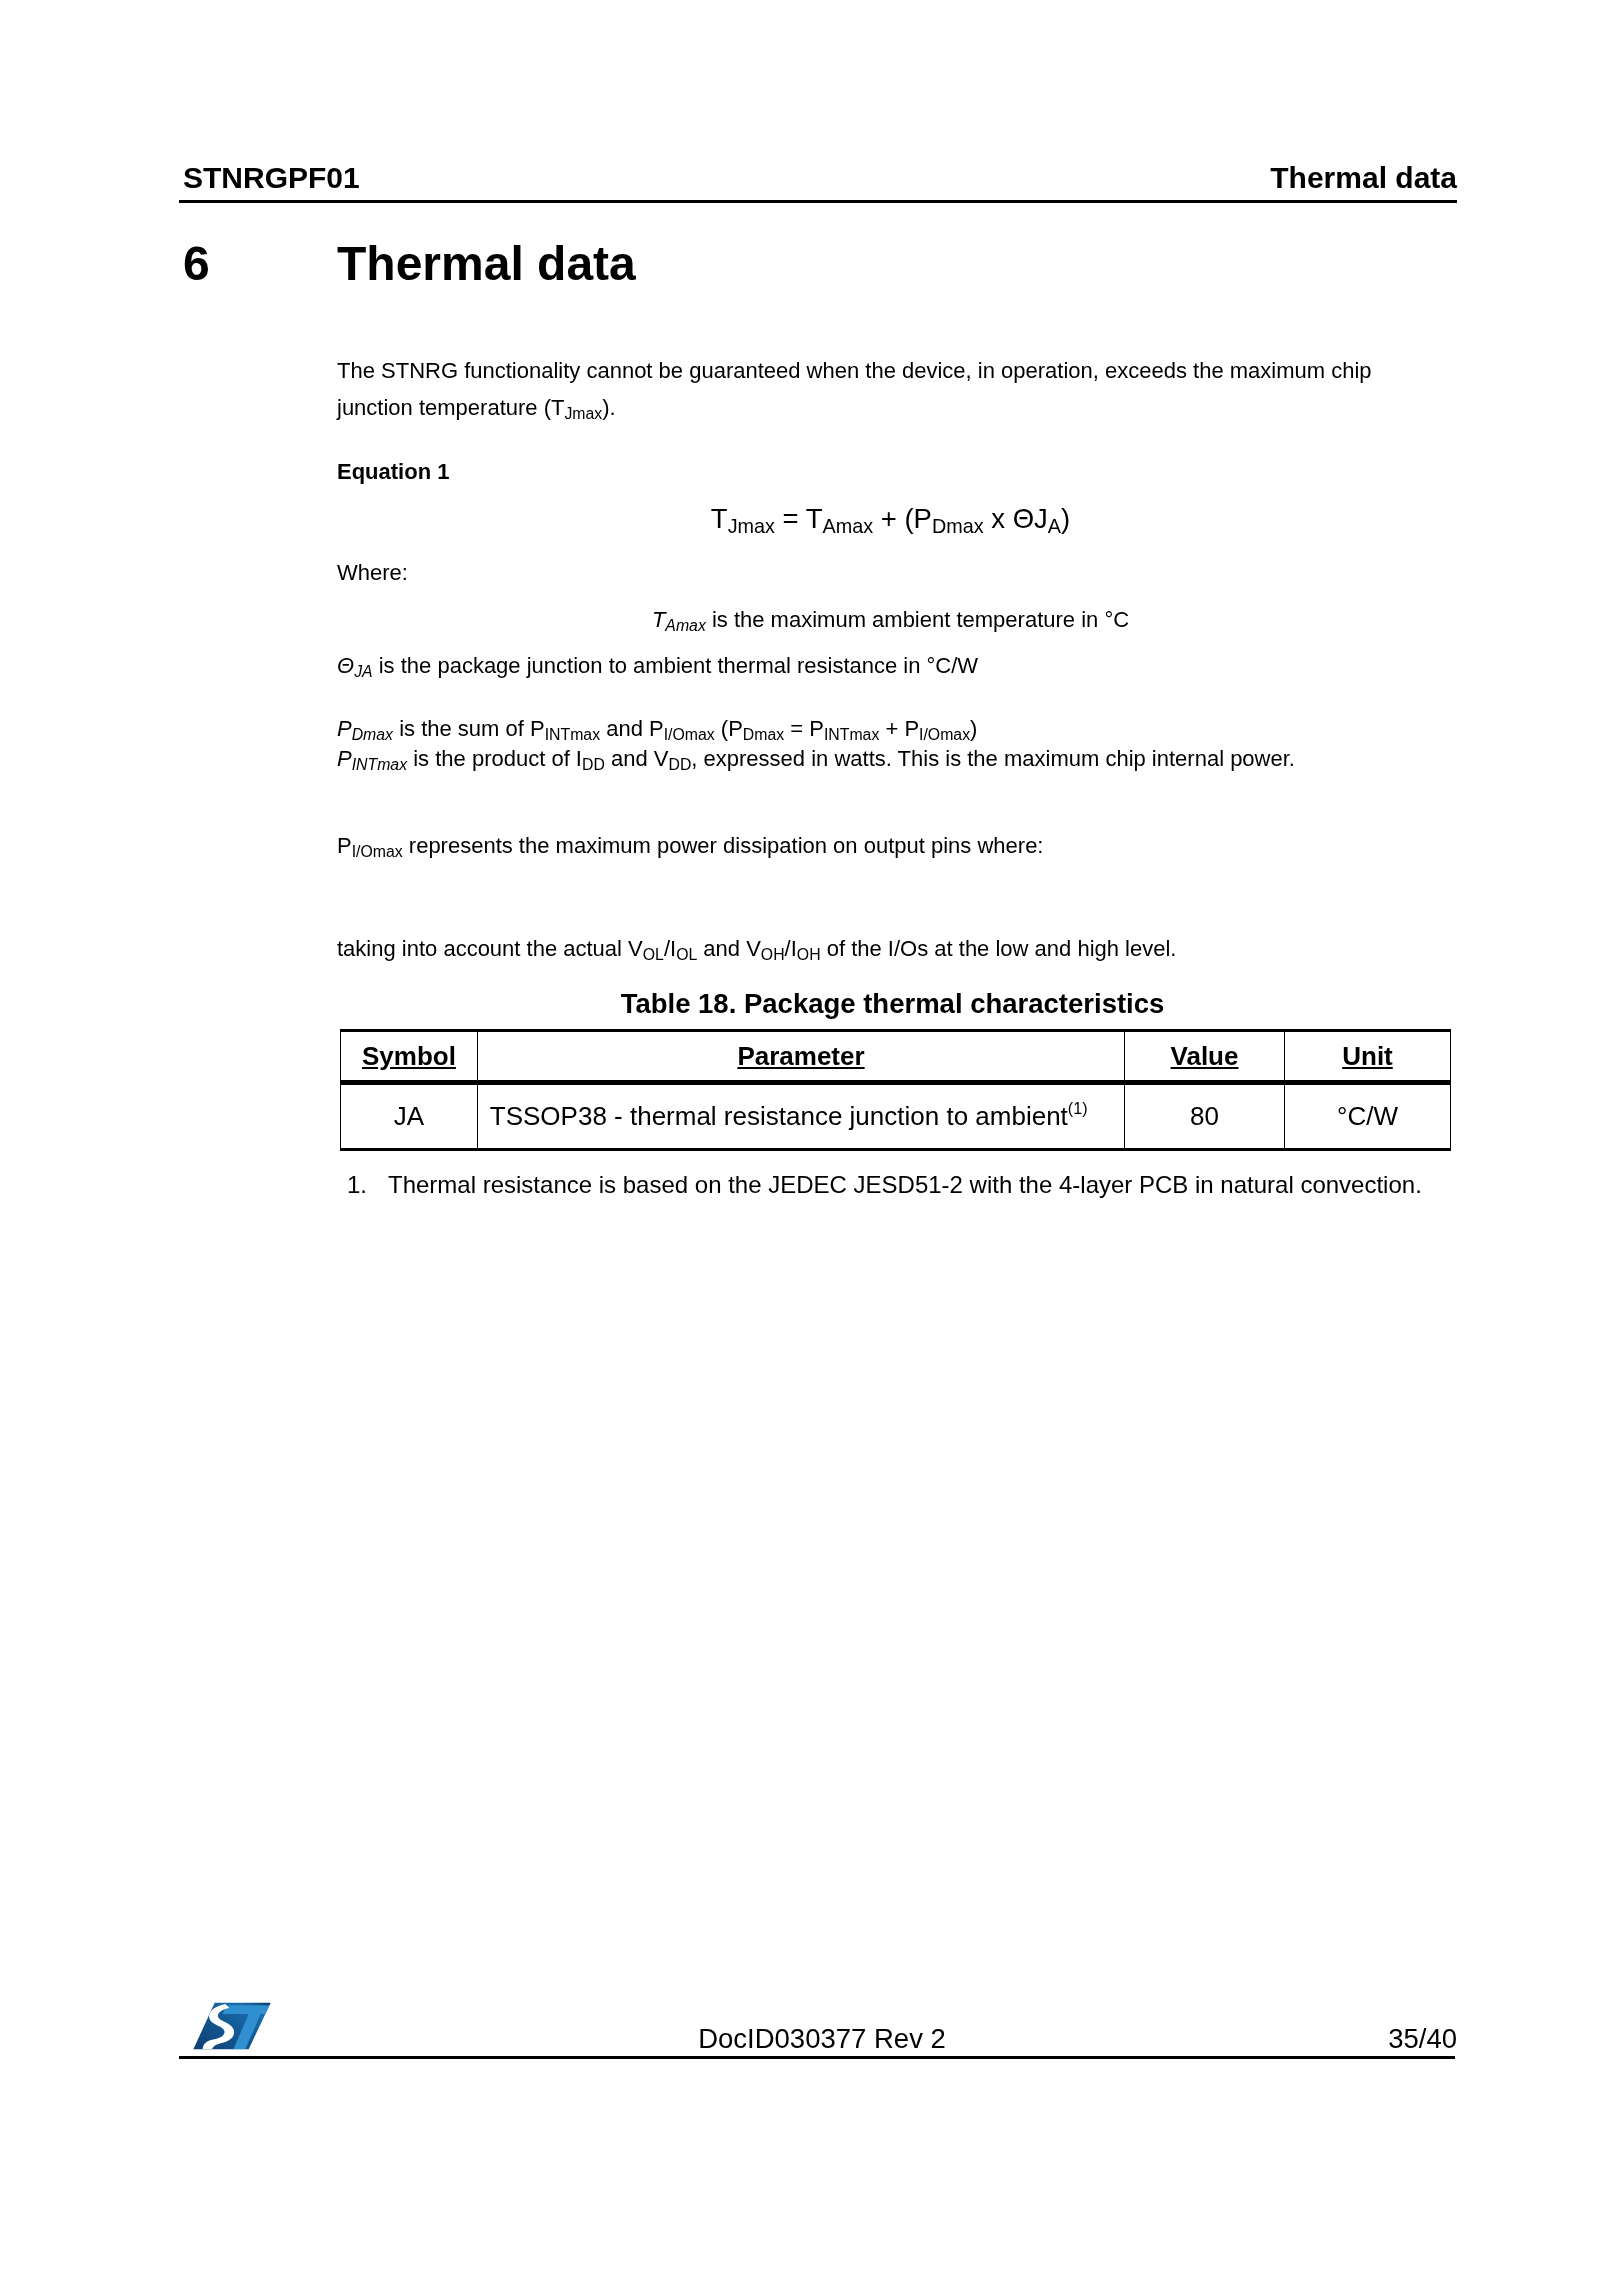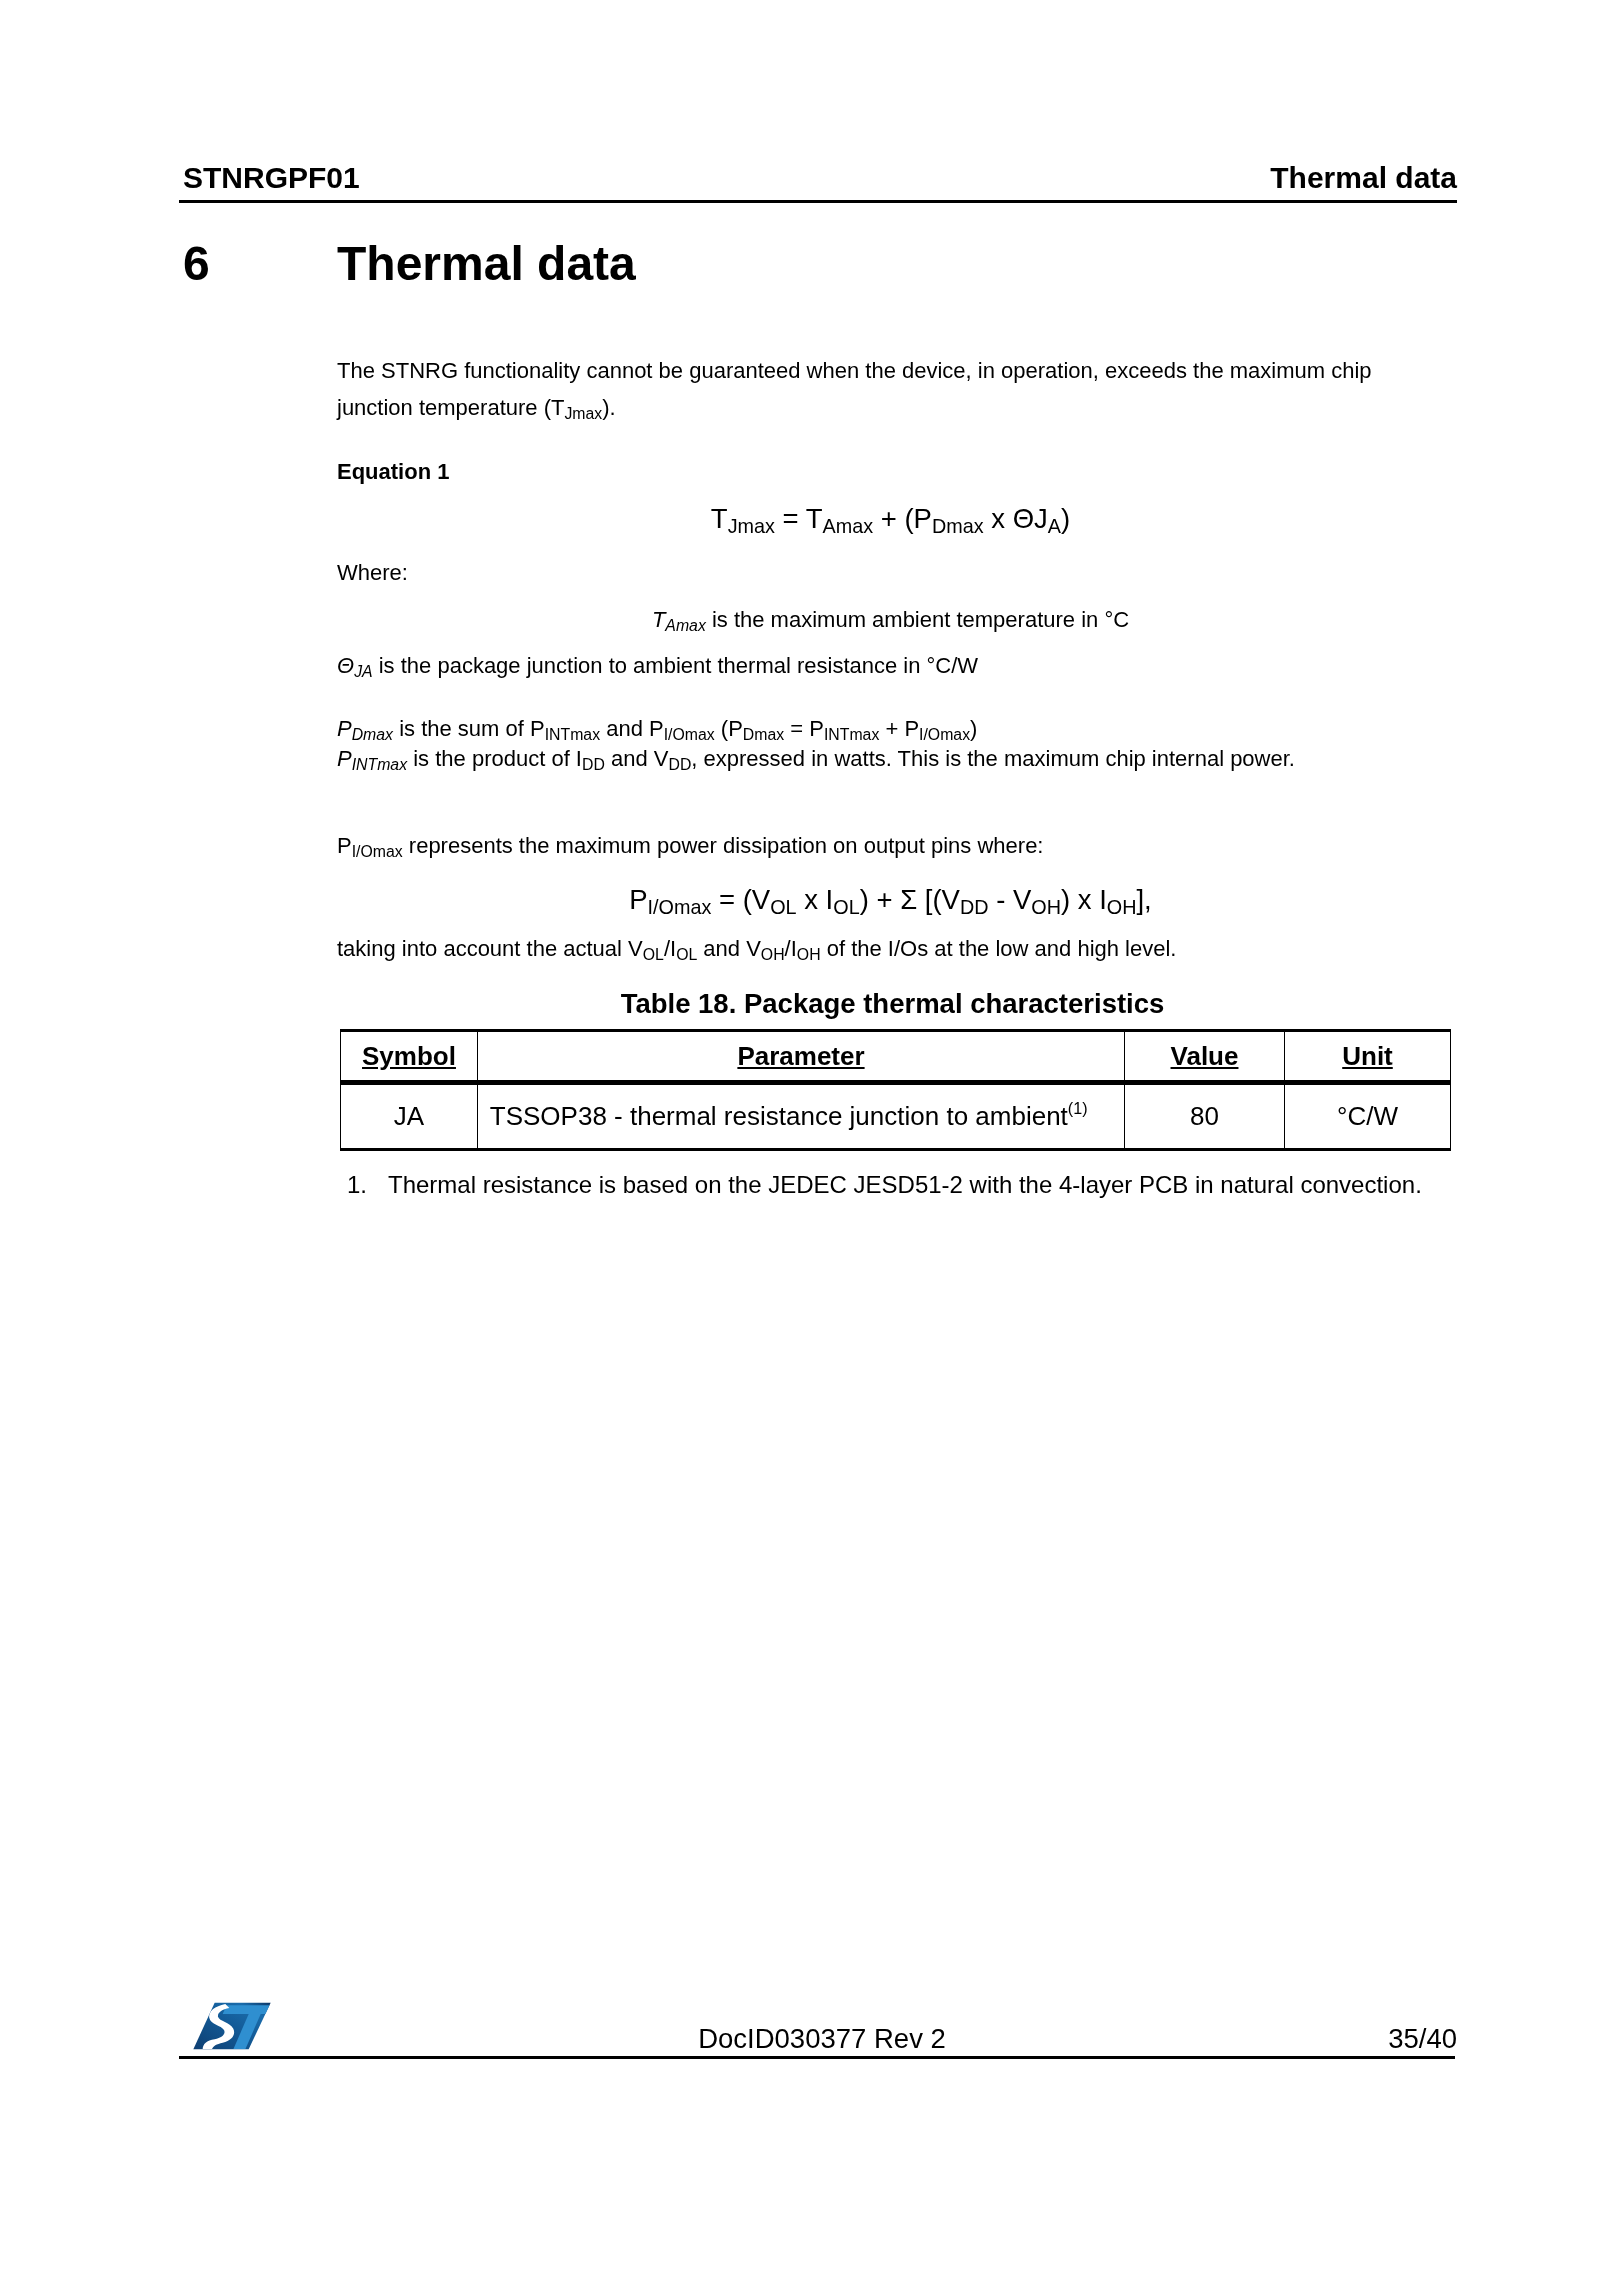--- a/index.html
+++ b/index.html
@@ -92,21 +92,20 @@
   <div class="cb center eq" style="top:500px;"><span>T</span><span class="sub">Jmax</span><span> = T</span><span class="sub">Amax</span><span> + (P</span><span class="sub">Dmax</span><span> x ΘJ</span><span class="sub">A</span><span>)</span></div>
 
   <div class="cb" style="top:554px;">Where:</div>
 
   <div class="cb" style="top:601px;text-align:center;"><span class="it">T</span><span class="sub it">Amax</span><span> is the maximum ambient temperature in °C</span></div>
   <div class="cb" style="top:647px;"><span class="it">Θ</span><span class="sub it">JA</span><span> is the package junction to ambient thermal resistance in °C/W</span></div>
   <div class="cb" style="top:710px;"><span class="it">P</span><span class="sub it">Dmax</span><span> is the sum of P</span><span class="sub">INTmax</span><span> and P</span><span class="sub">I/Omax</span><span> (P</span><span class="sub">Dmax</span><span> = P</span><span class="sub">INTmax</span><span> + P</span><span class="sub">I/Omax</span><span>)</span></div>
   <div class="cb" style="top:740px;"><span class="it">P</span><span class="sub it">INTmax</span><span> is the product of I</span><span class="sub">DD</span><span> and V</span><span class="sub">DD</span><span>, expressed in watts. This is the maximum chip internal power.</span></div>
   <div class="cb" style="top:827px;"><span>P</span><span class="sub">I/Omax</span><span> represents the maximum power dissipation on output pins where:</span></div>
 
-  <div class="cb center eq" style="top:881px;"><span>P</span><span class="sub">I/Omax</span><span> = (V</span><span class="sub">OL</span><span> x I</span><span class="sub">OL</span><span>) + Σ [(V</span><span class="sub">DD</span><span> - V</span><span class="sub">OH</span><span>) x I</span><span class="sub">OH</span><span>],</span></div>
 
   <div class="cb" style="top:930px;"><span>taking into account the actual V</span><span class="sub">OL</span><span>/I</span><span class="sub">OL</span><span> and V</span><span class="sub">OH</span><span>/I</span><span class="sub">OH</span><span> of the I/Os at the low and high level.</span></div>
 
   <div class="tbl-title">Table 18. Package thermal characteristics</div>
   <div class="tbl">
     <div class="trow thead">
       <div class="tcell">Symbol</div>
       <div class="tcell">Parameter</div>
       <div class="tcell">Value</div>
       <div class="tcell">Unit</div>

